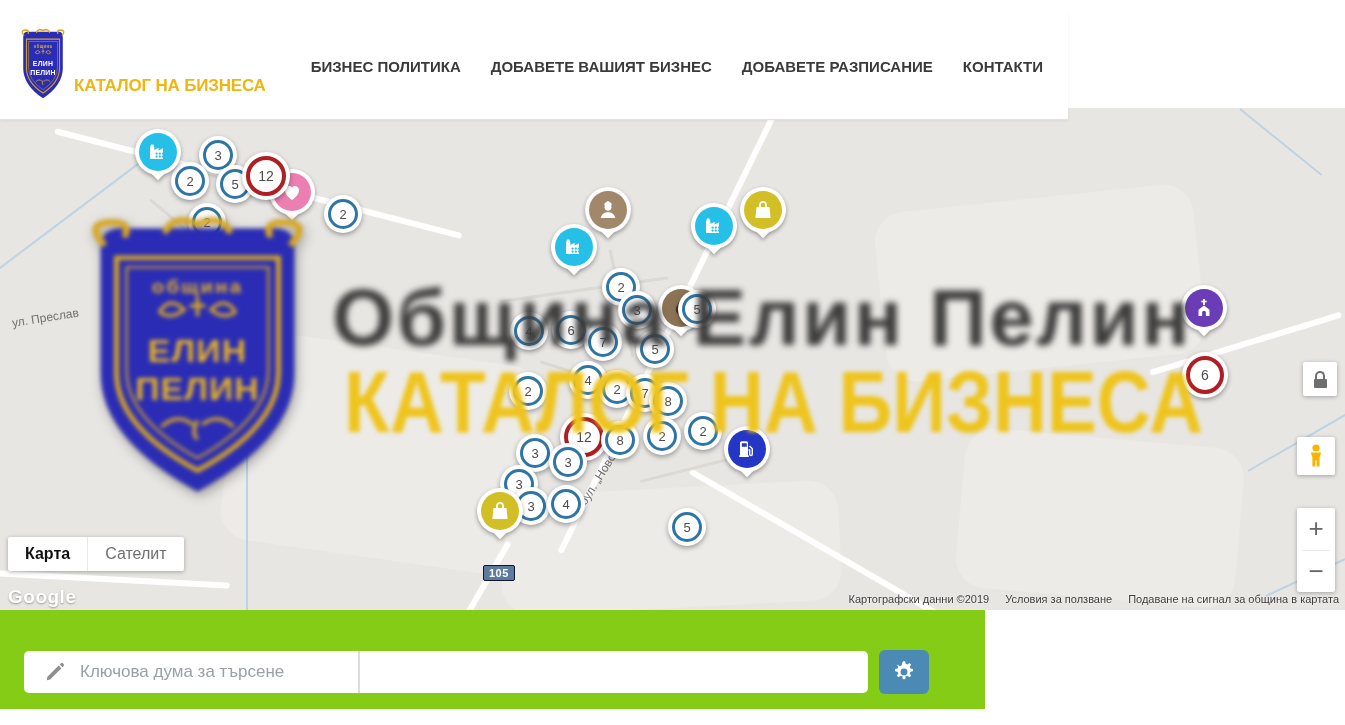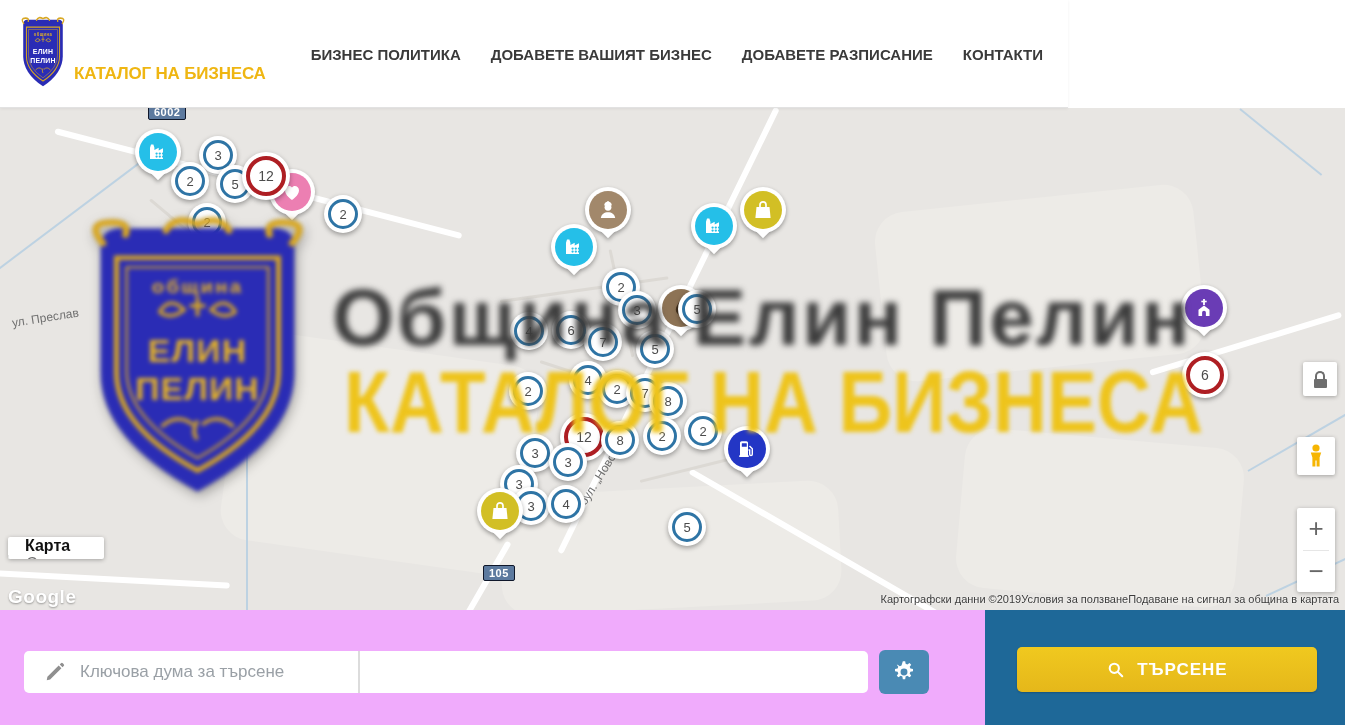--- a/index.html
+++ b/index.html
@@ -1,21 +1,21 @@
 <!DOCTYPE html>
 <html><head>
 <meta charset="utf-8">
 <style>
   * { margin:0; padding:0; box-sizing:border-box; }
   html,body { width:1345px; height:725px; overflow:hidden; background:#fff;
     font-family:"Liberation Sans", sans-serif; }
   #page { position:relative; width:1345px; height:725px; overflow:hidden; }
 
   
-  .header { position:absolute; left:0; top:0; width:1068px; height:108px; background:#fff;
+  .header { position:absolute; left:0; top:12px; width:1068px; height:108px; background:#fff;
     border-bottom:1px solid #e2e2e2; box-shadow:0 1px 3px rgba(0,0,0,.06); z-index:30; }
   .crest { display:block; }
   .crest text { text-anchor:middle; font-weight:bold; fill:#e2b128; font-family:"Liberation Sans",sans-serif; }
   .crest .sm { font-size:9px; letter-spacing:1px; }
   .crest .nm { font-size:15px; letter-spacing:0.5px; }
   .crest-header { position:absolute; left:20px; top:16px; }
   .crest-header .nm { fill:#ffffff; }
   .site-title { position:absolute; left:74px; top:41px; font-size:20px; font-weight:bold; color:#58595b; letter-spacing:-0.2px; }
   .site-sub   { position:absolute; left:74px; top:64px; font-size:17px; font-weight:bold; color:#efb612; letter-spacing:-0.2px; }
   .main-nav { position:absolute; right:25px; top:0; height:108px; display:flex; align-items:center; gap:30px; }
@@ -47,42 +47,42 @@
 
   
   .wm-logo { position:absolute; left:85px; top:106px; z-index:10;
     filter:blur(2.2px) drop-shadow(2px 4px 6px rgba(0,0,0,.35)); }
   .wm-title { position:absolute; left:332px; top:164px; font-size:80px; font-weight:bold; color:#3c3c3c;
     letter-spacing:2.5px; white-space:nowrap; z-index:10; filter:blur(3.2px); }
   .wm-sub { position:absolute; left:344px; top:243px; font-size:88px; font-weight:bold; color:#eec41c;
     white-space:nowrap; z-index:10; filter:blur(2.2px); transform:scaleX(.85); transform-origin:left center; letter-spacing:0; }
 
   
-  .maptype { position:absolute; left:8px; top:429px; height:22px; display:flex; background:#fff; border-radius:2px;
-    box-shadow:0 1px 4px rgba(0,0,0,.3); z-index:12; overflow:hidden;flex-direction:column; }
+  .maptype { position:absolute; left:8px; top:429px; height:34px; display:flex; background:#fff; border-radius:2px;
+    box-shadow:0 1px 4px rgba(0,0,0,.3); z-index:12; overflow:hidden; }
   .maptype-btn { padding:0 17px; display:flex; align-items:center; font-size:16px; cursor:pointer; }
   .maptype-btn.active { font-weight:bold; color:#111; }
   .maptype-btn.inactive { color:#6f6f6f; border-left:1px solid #e8e8e8; }
   .google-logo { position:absolute; left:8px; top:478px; font-size:19px; font-weight:bold; color:#fff;
     letter-spacing:0.5px; text-shadow:0 1px 2px rgba(0,0,0,.35); z-index:12; }
-  .attribution { position:absolute; right:6px; top:485px; display:flex; z-index:12; }
+  .attribution { position:absolute; right:6px; top:485px; display:flex; gap:16px; z-index:12; }
   .attribution span { font-size:11px; color:#3b3b3b; text-shadow:0 0 2px #fff; white-space:nowrap; }
   .ctl-btn { position:absolute; background:#fff; border-radius:2px; box-shadow:0 1px 4px rgba(0,0,0,.3);
     z-index:12; display:flex; align-items:center; justify-content:center; cursor:pointer; }
   .lock-btn { left:1303px; top:254px; width:34px; height:34px; flex-direction:column; }
   .lock-shackle { width:10px; height:8px; border:2px solid #6e6e6e; border-bottom:none; border-radius:6px 6px 0 0; }
   .lock-body { width:13px; height:9px; background:#6e6e6e; border-radius:1px; }
   .pegman-btn { left:1297px; top:329px; width:38px; height:38px; }
   .zoomctl { position:absolute; left:1297px; top:400px; width:38px; height:84px; background:#fff; border-radius:2px;
     box-shadow:0 1px 4px rgba(0,0,0,.3); z-index:12; display:flex; flex-direction:column; }
   .zoom-btn { flex:1; display:flex; align-items:center; justify-content:center; font-size:26px; color:#666; cursor:pointer; }
   .zoom-div { height:1px; background:#e6e6e6; margin:0 6px; }
 
   
-  .bar-left { position:absolute; left:0; top:610px; width:985px; height:115px; background:#f0abfc; z-index:20;padding-left:36px; }
+  .bar-left { position:absolute; left:0; top:610px; width:985px; height:99px; background:#84cc16; z-index:20;padding-left:36px; }
   .bar-right { position:absolute; left:985px; top:610px; width:360px; height:115px; background:#1e6898; z-index:20; }
   .searchbar { position:absolute; left:24px; top:41px; width:844px; height:42px; background:#fff; border-radius:5px;
     display:flex; align-items:stretch; }
   .kw-section { width:334px; display:flex; align-items:center; padding-left:20px; gap:14px; }
   .kw-section svg { width:22px; height:22px; flex:0 0 auto; }
   .kw-input { border:none; outline:none; flex:1; font-size:17px; color:#333; font-family:"Liberation Sans",sans-serif; background:transparent; }
   .kw-input::placeholder { color:#9aa0a6; }
   .v-div { width:1px; background:#dcdcdc; }
   .sel-section { width:255px; position:relative; display:flex; align-items:center; padding-left:18px;
     font-size:17px; color:#9aa0a6; cursor:pointer; }
@@ -429,23 +429,14 @@
       <div class="v-div"></div>
       <div class="v-div"></div>
     </div>
     <div class="gear-btn">
       <svg viewBox="0 0 24 24" fill="#fff">
         <path d="M10.9 2h2.2l.4 2.4 1.6.66 2-1.4 1.55 1.55-1.4 2 .66 1.6 2.4.4v2.2l-2.4.4-.66 1.6 1.4 2-1.55 1.55-2-1.4-1.6.66-.4 2.4h-2.2l-.4-2.4-1.6-.66-2 1.4-1.55-1.55 1.4-2-.66-1.6-2.4-.4v-2.2l2.4-.4.66-1.6-1.4-2L6.11 5.35l2 1.4 1.6-.66z"></path>
         <circle cx="12" cy="12" r="3.2" fill="#4a8ab4"></circle>
       </svg>
     </div>
   </div>
-  <div class="bar-right">
-    <button class="search-btn">
-      <svg viewBox="0 0 24 24" fill="none" stroke="#fff" stroke-width="2.6">
-        <circle cx="10.5" cy="10.5" r="5.8"></circle>
-        <path d="M15 15l5.5 5.5" stroke-linecap="round"></path>
-      </svg>
-      <span>ТЪРСЕНЕ</span>
-    </button>
-  </div>
 
 </div>
 
 </body></html>

